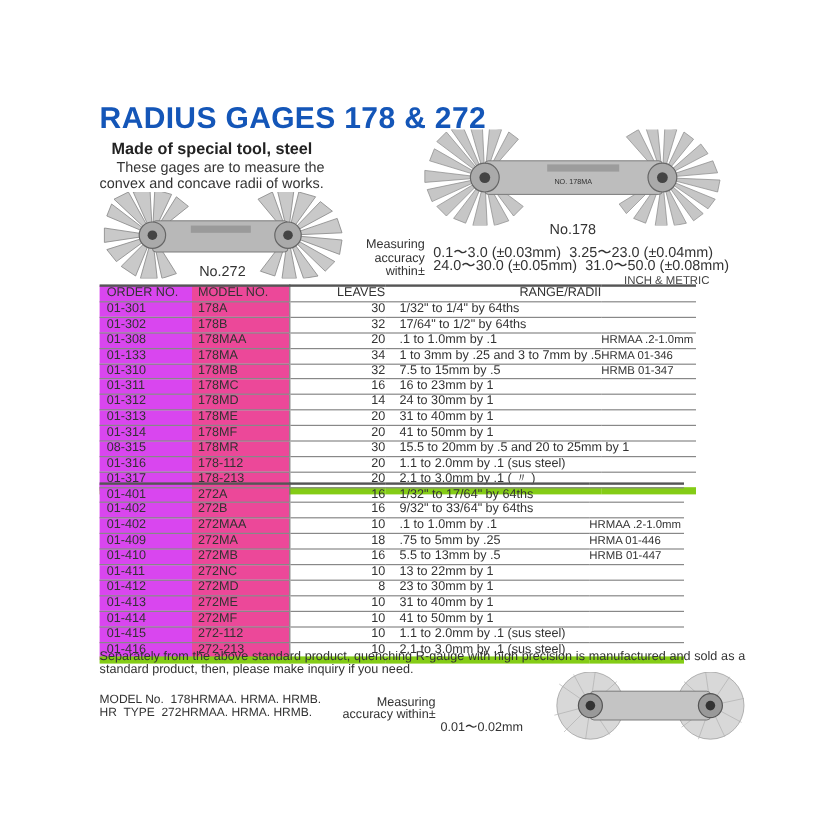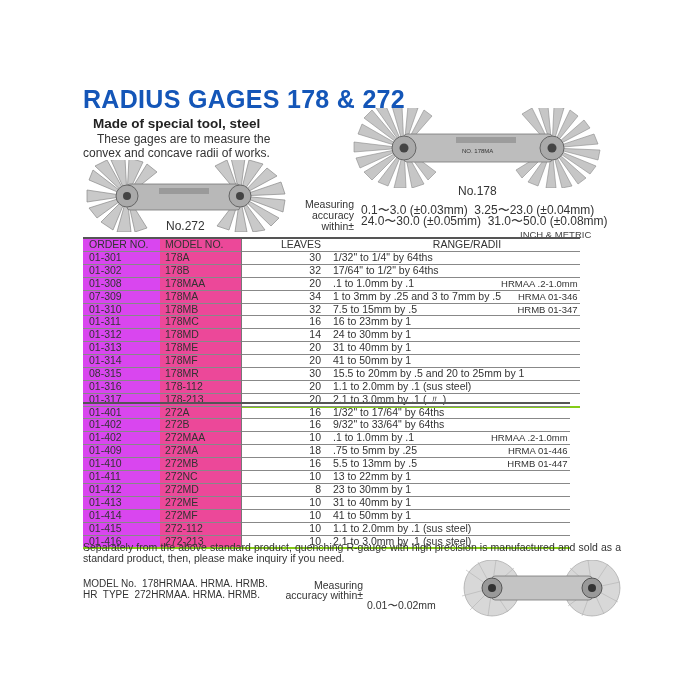--- a/index.html
+++ b/index.html
@@ -18,24 +18,24 @@
   .acc-values { position: absolute; left: 361px; top: 205px; font-size: 12px; line-height: 11px; color: #333; white-space: pre; }
   .inch-metric { position: absolute; left: 520px; top: 229px; font-size: 9.5px; color: #444; }
 
   table.spec { position: absolute; left: 83px; border-collapse: collapse; font-size: 10.5px; color: #333; }
   table.spec td, table.spec th { height: 11.9px; line-height: 11.9px; padding: 0; white-space: nowrap; font-weight: normal; text-align: left; }
   table.spec tr { border-bottom: 1px solid #888; }
   table.spec .c-order { width: 77px; padding-left: 6px; background: #d946ef; }
   table.spec .c-model { width: 81px; padding-left: 5px; background: #ec4899; border-right: 1px solid #777; margin-top: 12px; }
   table.spec .c-leaves { width: 80px; text-align: right; padding-left: 2px; }
   table.spec .c-range { width: 170px; padding-left: 12px; }
-  table.spec .c-hr { width: 70px; text-align: right; font-size: 9.5px; padding-right: 2px; }
+  table.spec .c-hr { width: 70px; text-align: left; font-size: 9.5px; padding-right: 2px; }
   table.spec thead tr { border-top: 2px solid #555; border-bottom: 1px solid #888; }
   table.spec thead th.c-range { text-align: right; padding-left: 0; }
-  table.spec tbody tr:last-child { border-bottom: 2px solid #84cc16; }
+  table.spec tbody tr:last-child { border-bottom: 6px solid #84cc16; }
   #t178 { top: 237px; }
   #t272 { top: 402px; }
 
   .note { position: absolute; left: 83px; top: 542px; width: 538px; font-size: 10.5px; line-height: 11px; color: #333; text-align: justify; }
   .hr-models { position: absolute; left: 83px; top: 579px; font-size: 10px; line-height: 10.5px; color: #333; white-space: pre; }
   .hr-acc-label { position: absolute; left: 283px; top: 580px; width: 80px; text-align: right; font-size: 10.5px; line-height: 10px; color: #333; }
   .hr-acc-value { position: absolute; left: 367px; top: 599px; font-size: 10.5px; color: #333; }
 </style>
 </head>
 <body>
@@ -149,21 +149,21 @@
         <td class="c-hr"></td>
       </tr>
     <tr>
         <td class="c-order">01-308</td>
         <td class="c-model">178MAA</td>
         <td class="c-leaves">20</td>
         <td class="c-range">.1 to 1.0mm by .1</td>
         <td class="c-hr">HRMAA .2-1.0mm</td>
       </tr>
     <tr>
-        <td class="c-order">07-309</td>
+        <td class="c-order">01-133</td>
         <td class="c-model">178MA</td>
         <td class="c-leaves">34</td>
         <td class="c-range">1 to 3mm by .25 and 3 to 7mm by .5</td>
         <td class="c-hr">HRMA  01-346</td>
       </tr>
     <tr>
         <td class="c-order">01-310</td>
         <td class="c-model">178MB</td>
         <td class="c-leaves">32</td>
         <td class="c-range">7.5 to 15mm by .5</td>

